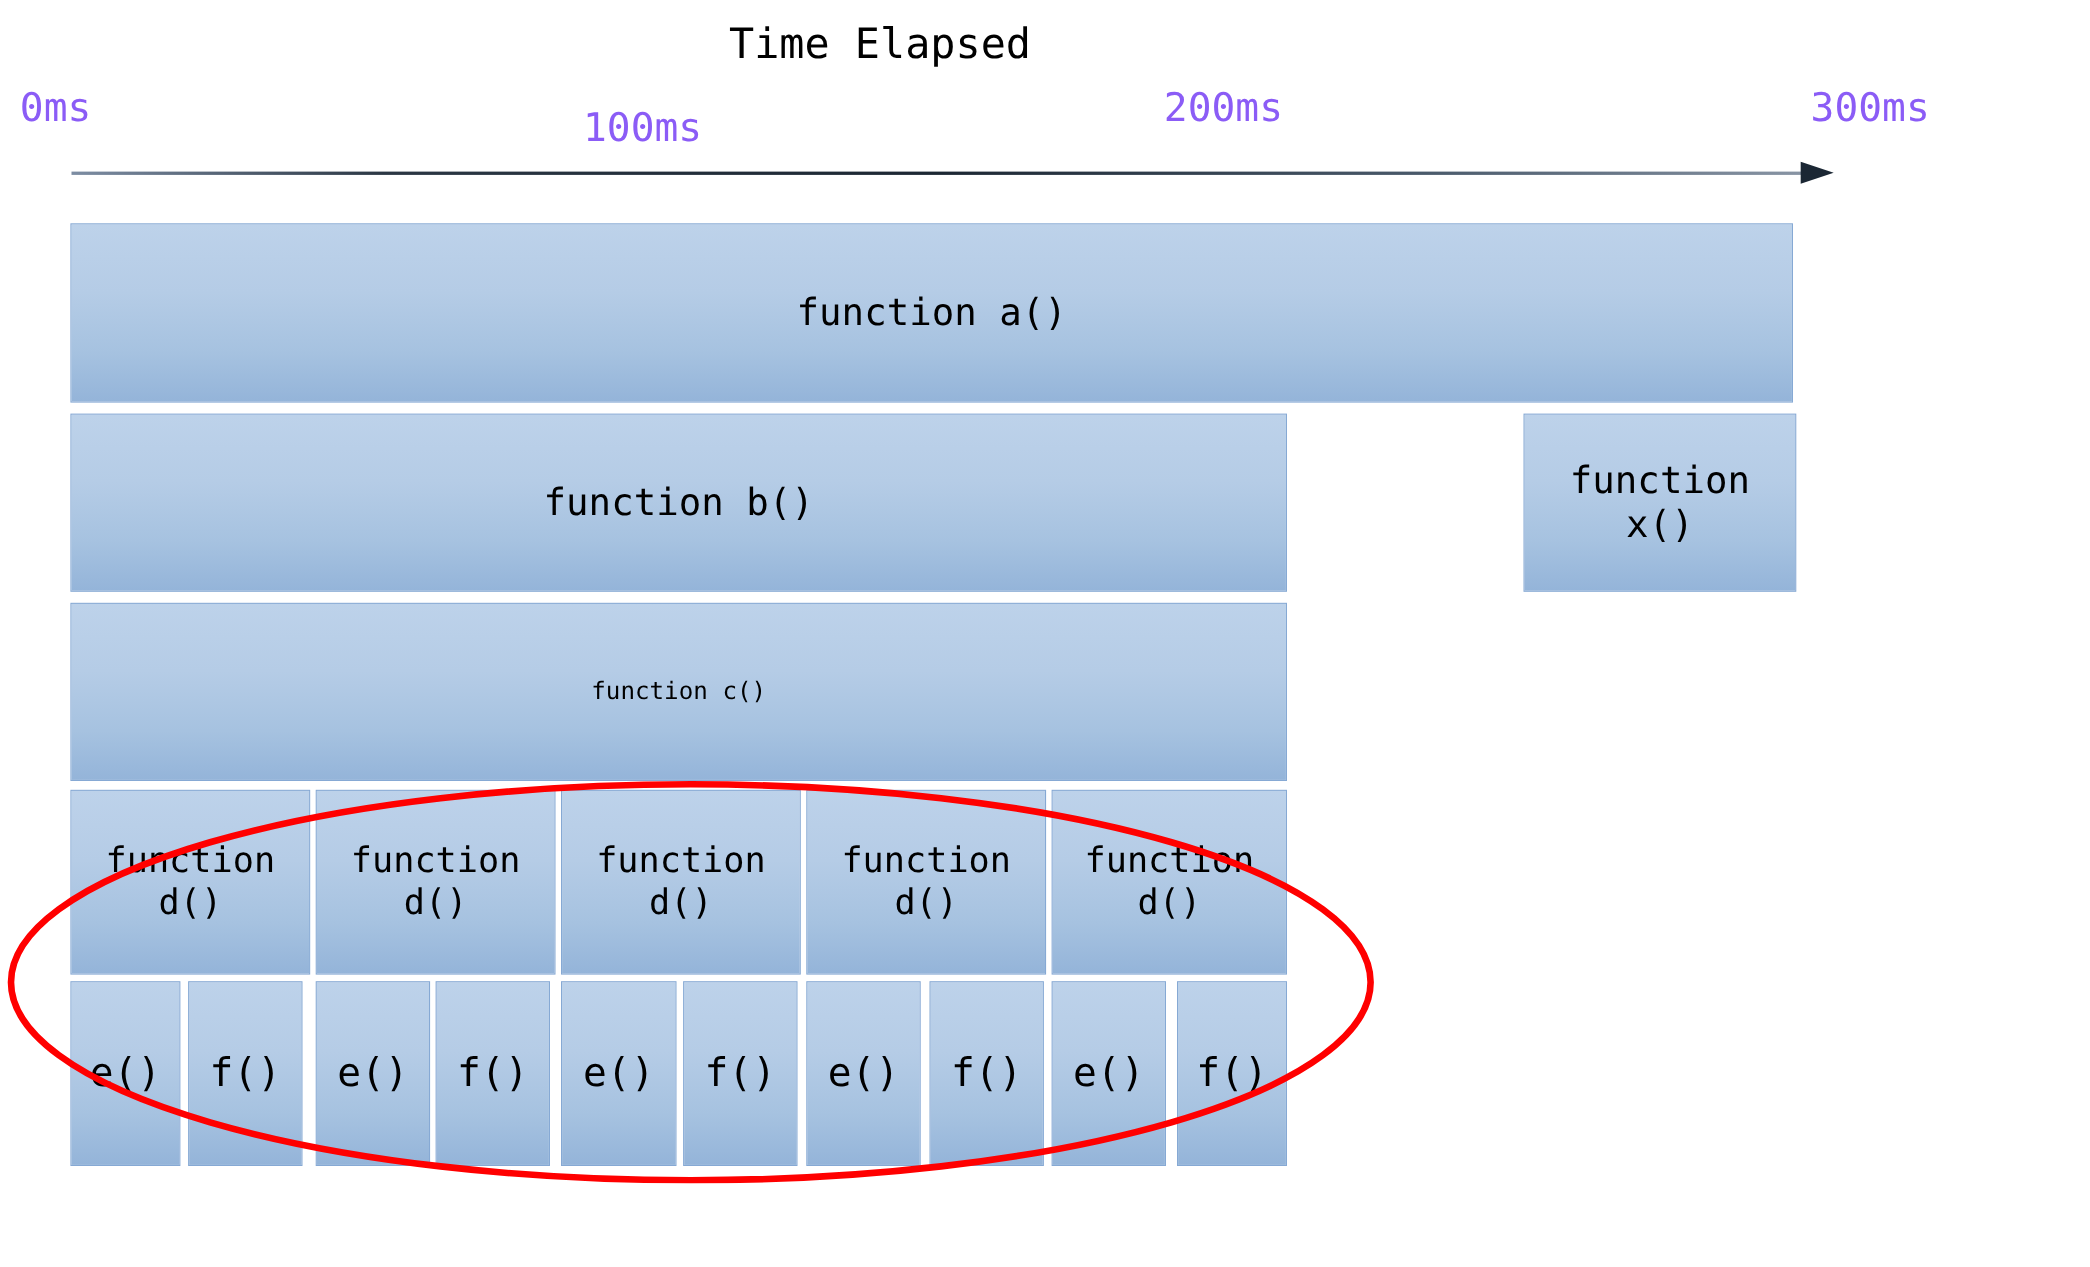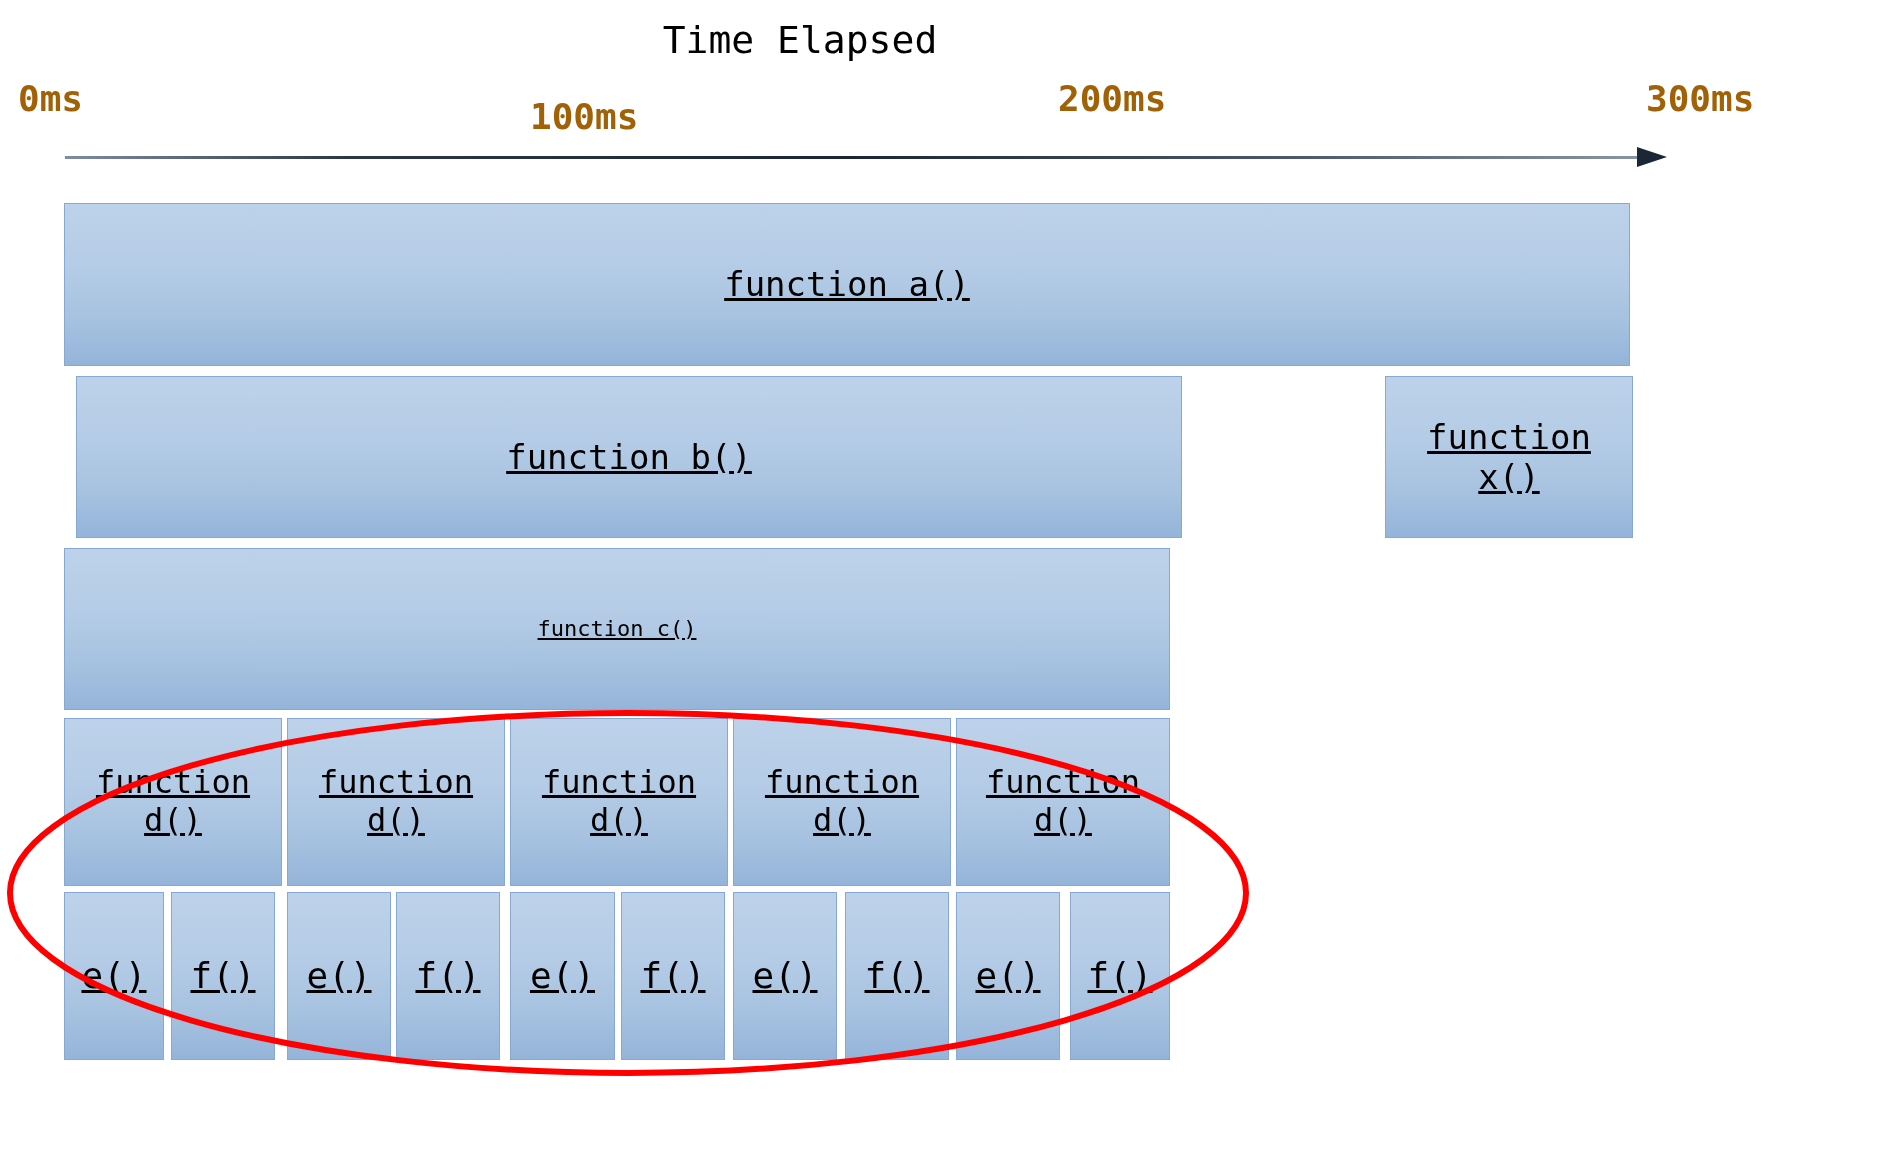--- a/index.html
+++ b/index.html
@@ -29,24 +29,23 @@
     font-size: 38px;
     letter-spacing: 0px;
     color: #000000;
     white-space: nowrap;
   }
 
   
   .tick-label {
     position: absolute;
     font-size: 36px;
-    color: #a16207;
+    color: #8b5cf6;
     white-space: nowrap;
     top: 78px;
-    font-weight: bold;
   }
   .axis-line {
     position: absolute;
     left: 65px;
     top: 155px;
     width: 1610px;
     height: 4px;
   }
   .axis-line .bar {
     position: absolute;
@@ -73,21 +72,20 @@
     box-sizing: border-box;
     background: linear-gradient(180deg, #bdd2ea 0%, #b5cce6 38%, #a6c2e0 72%, #94b4d9 100%);
     border: 1px solid #86a9d4;
     display: flex;
     align-items: center;
     justify-content: center;
     text-align: center;
     color: #000000;
     line-height: 1.18;
     overflow: hidden;
-    text-decoration: underline;
   }
   .callbar .lbl {
     display: block;
     white-space: pre-line;
   }
   .lvl-a { font-size: 34px; }
   .lvl-b { font-size: 34px; }
   .lvl-c { font-size: 22px; }
   .lvl-x { font-size: 34px; }
   .lvl-d { font-size: 32px; }
@@ -117,21 +115,21 @@
 
   <div class="axis-line">
     <div class="bar"></div>
     <div class="head"></div>
   </div>
 
   <div class="callbar lvl-a" style="left:64px;  top:203px; width:1566px; height:163px;">
     <span class="lbl">function a()</span>
   </div>
 
-  <div class="callbar lvl-b" style="left:64px;  top:376px; width:1106px; height:162px;margin-left:12px;">
+  <div class="callbar lvl-b" style="left:64px;  top:376px; width:1106px; height:162px;">
     <span class="lbl">function b()</span>
   </div>
   <div class="callbar lvl-x" style="left:1385px; top:376px; width:248px; height:162px;">
     <span class="lbl">function
 x()</span>
   </div>
 
   <div class="callbar lvl-c" style="left:64px;  top:548px; width:1106px; height:162px;">
     <span class="lbl">function c()</span>
   </div>

